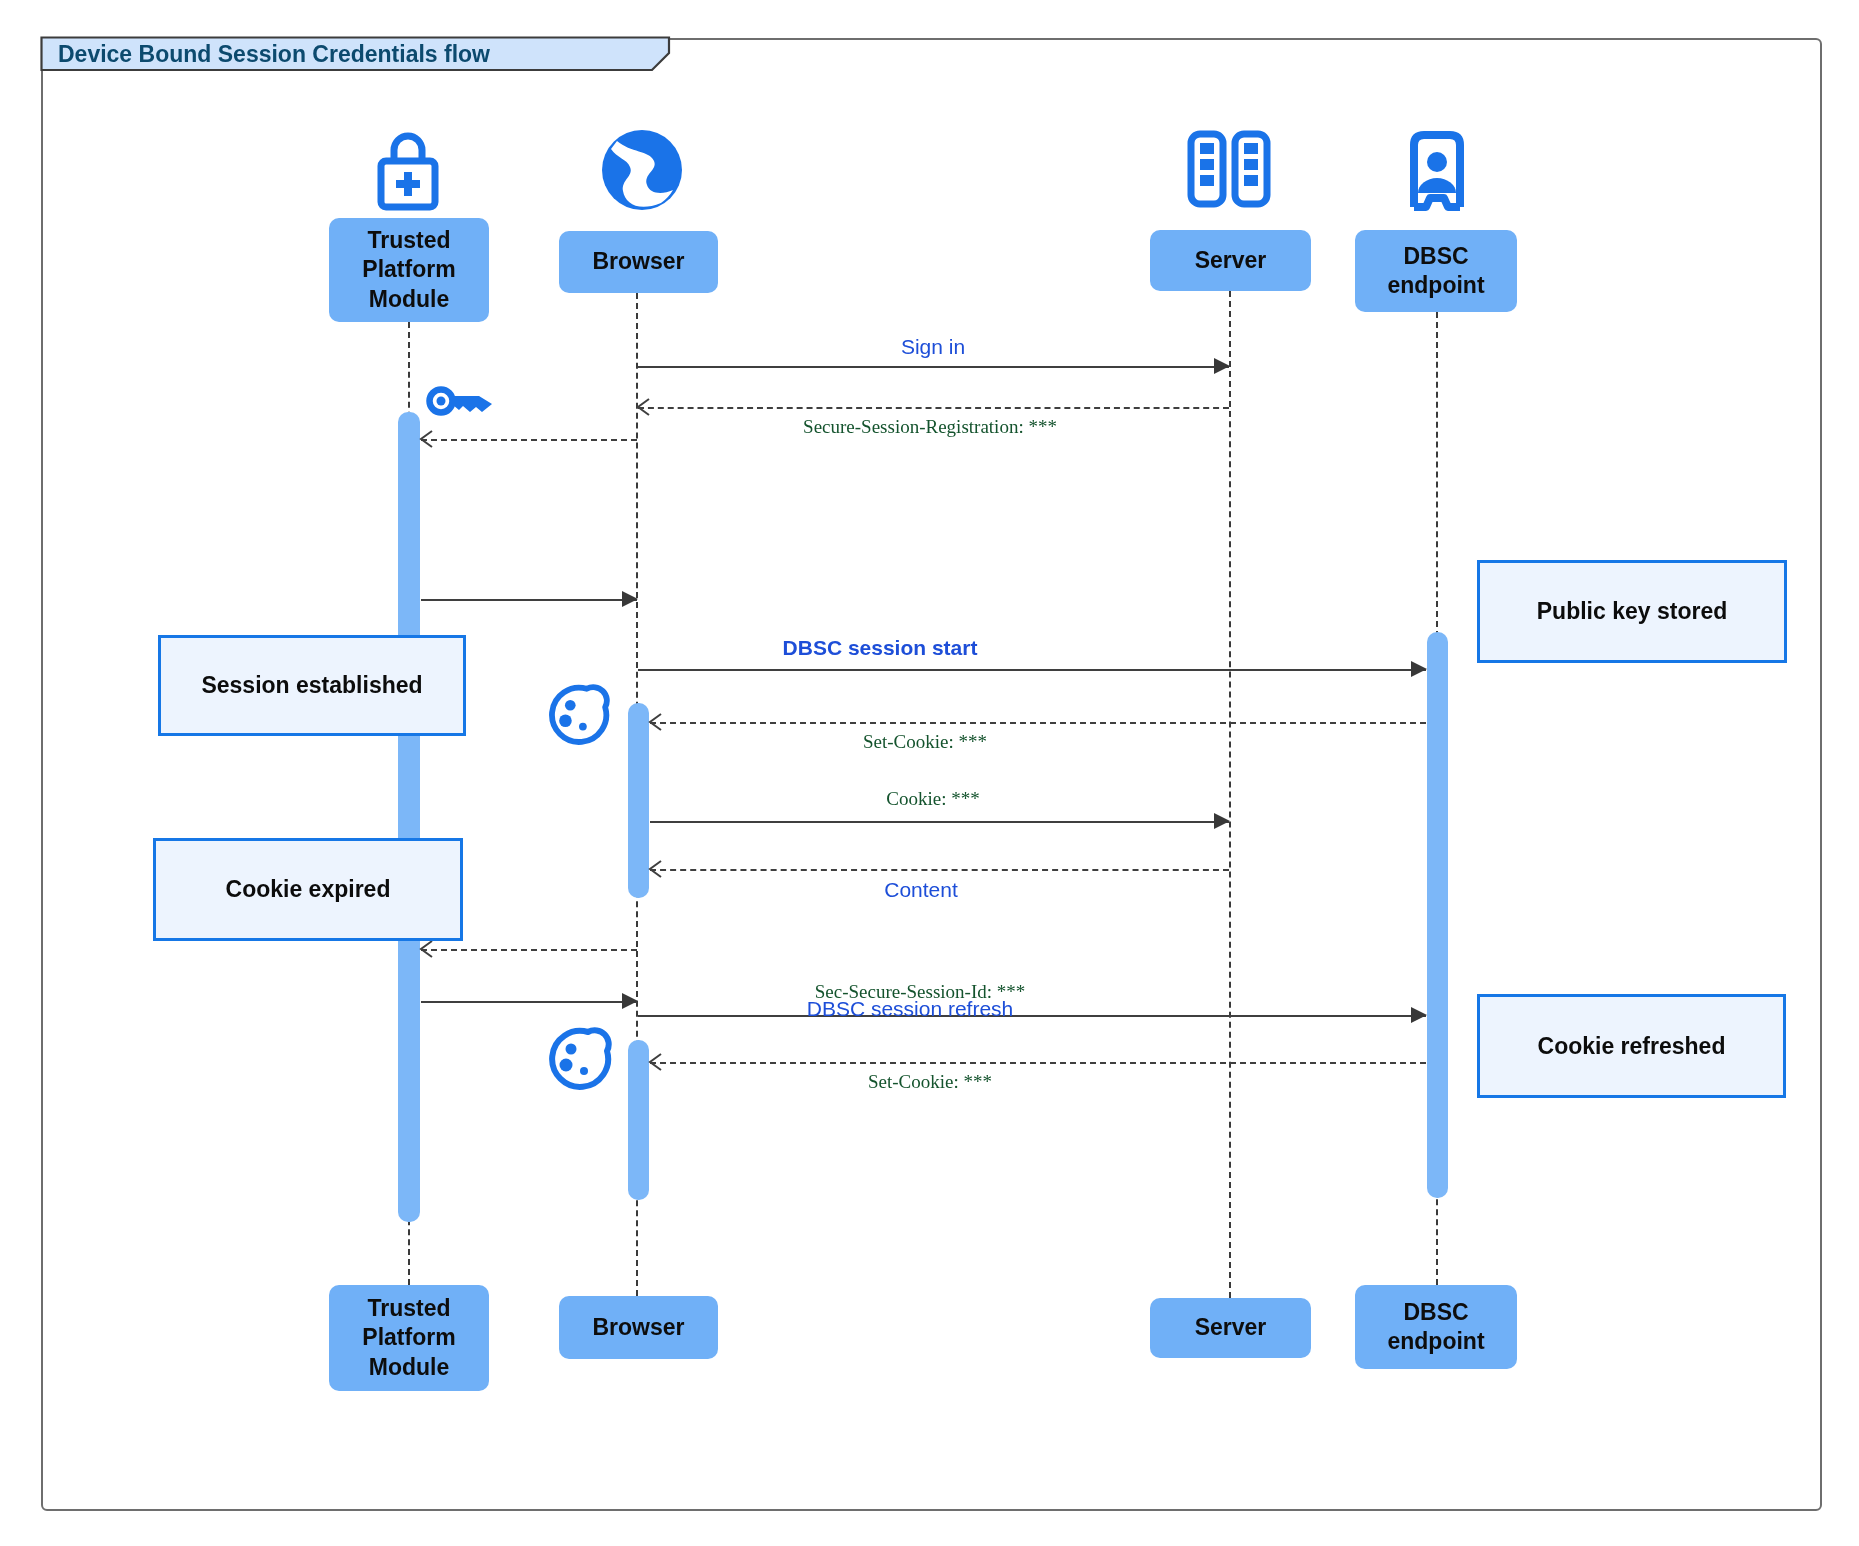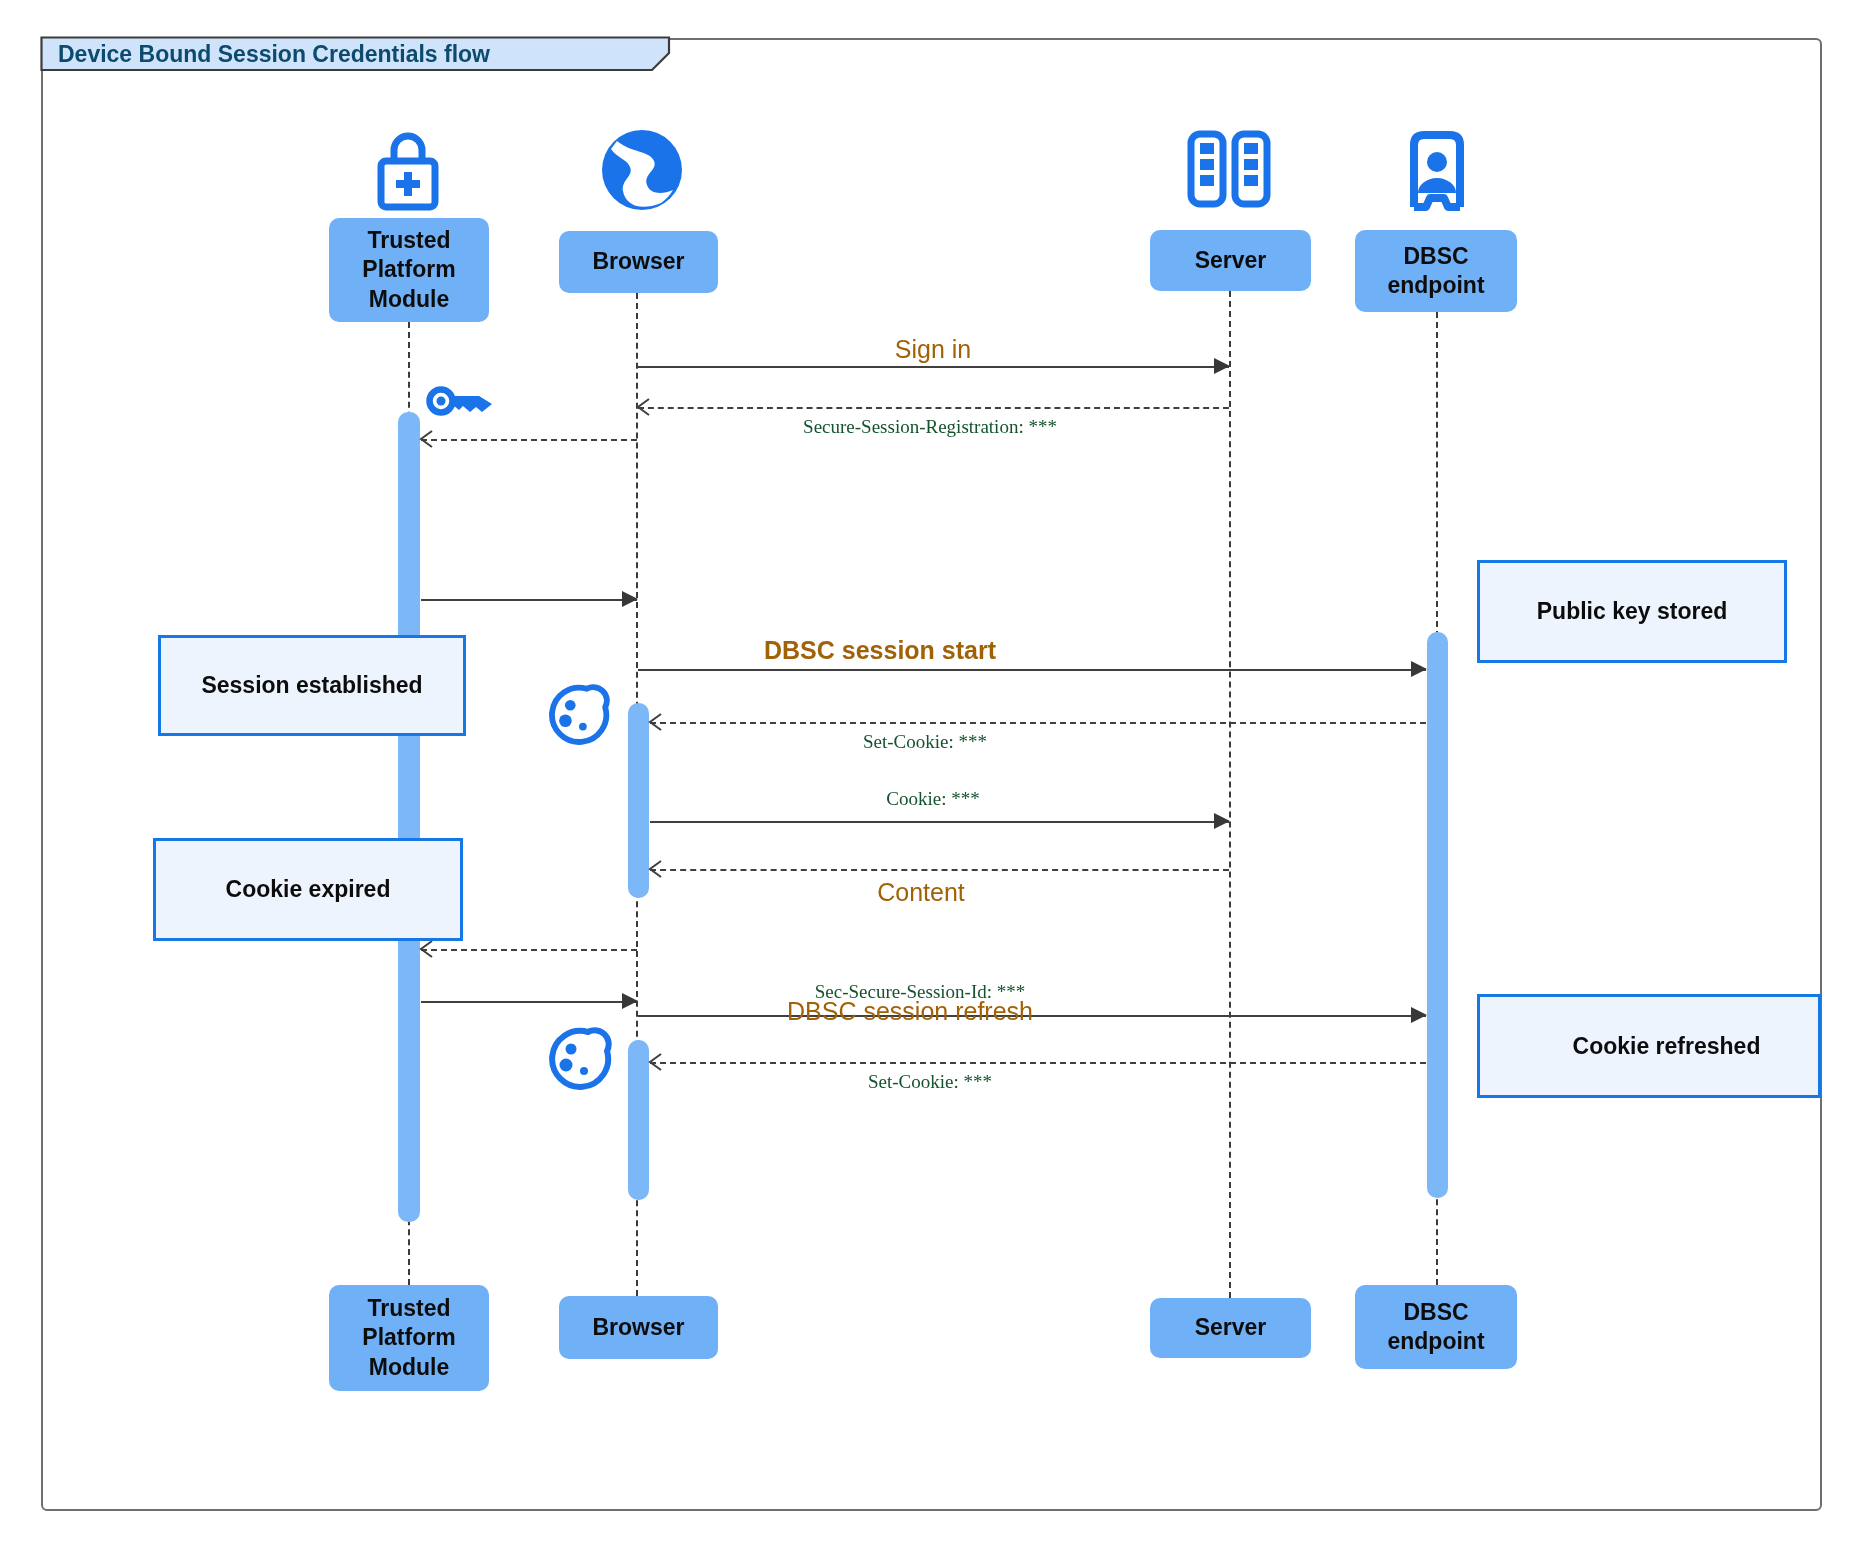--- a/index.html
+++ b/index.html
@@ -18,21 +18,21 @@
         align-items:center;justify-content:center;text-align:center;font-weight:bold;
         font-size:23px;line-height:1.42;color:#0c0c0c;z-index:5;}
   .msg{position:absolute;height:0;z-index:3;}
   .mline{position:absolute;left:0;right:0;top:0;border-top:2px solid #3f3f3f;}
   .mline.dash{border-top-style:dashed;}
   .head{position:absolute;right:-1px;top:-8px;width:0;height:0;
         border-top:8px solid transparent;border-bottom:8px solid transparent;
         border-left:16px solid #383838;}
   .chev{position:absolute;left:-4px;top:-12px;}
   .mlabel{position:absolute;transform:translateX(-50%);white-space:nowrap;
-          font-size:25px;color:#a16207;}
+          font-size:21px;color:#1d4ed8;}
   .mono{font-family:Liberation Serif, serif;color:#14532d;font-size:19px;}
   .icon{position:absolute;z-index:6;}
 </style>
 </head>
 <body>
 
 <div class="stage">
 
   <div class="frame"></div>
 
@@ -93,21 +93,21 @@
   <div class="abox" style="left:1355px;top:230px;width:162px;height:82px;">DBSC endpoint</div>
 
   <div class="abox" style="left:329px;top:1285px;width:160px;height:106px;">Trusted Platform Module</div>
   <div class="abox" style="left:559px;top:1296px;width:159px;height:63px;">Browser</div>
   <div class="abox" style="left:1150px;top:1298px;width:161px;height:60px;">Server</div>
   <div class="abox" style="left:1355px;top:1285px;width:162px;height:84px;">DBSC endpoint</div>
 
   <div class="note" style="left:158px;top:635px;width:302px;height:95px;">Session established</div>
   <div class="note" style="left:153px;top:838px;width:304px;height:97px;">Cookie expired</div>
   <div class="note" style="left:1477px;top:560px;width:304px;height:97px;">Public key stored</div>
-  <div class="note" style="left:1477px;top:994px;width:303px;height:98px;padding-left:35px;">Cookie refreshed</div>
+  <div class="note" style="left:1477px;top:994px;width:303px;height:98px;">Cookie refreshed</div>
 
   <div class="msg" style="left:638px;width:591px;top:366px;">
     <div class="mline"></div>
       <div class="head"></div>
     <div class="mlabel" style="left:295px;top:-31px;">Sign in</div>
   </div>
 
   <div class="msg" style="left:638px;width:591px;top:407px;">
     <div class="mline dash"></div>
     <svg class="chev" width="24" height="24" viewBox="0 0 24 24">

